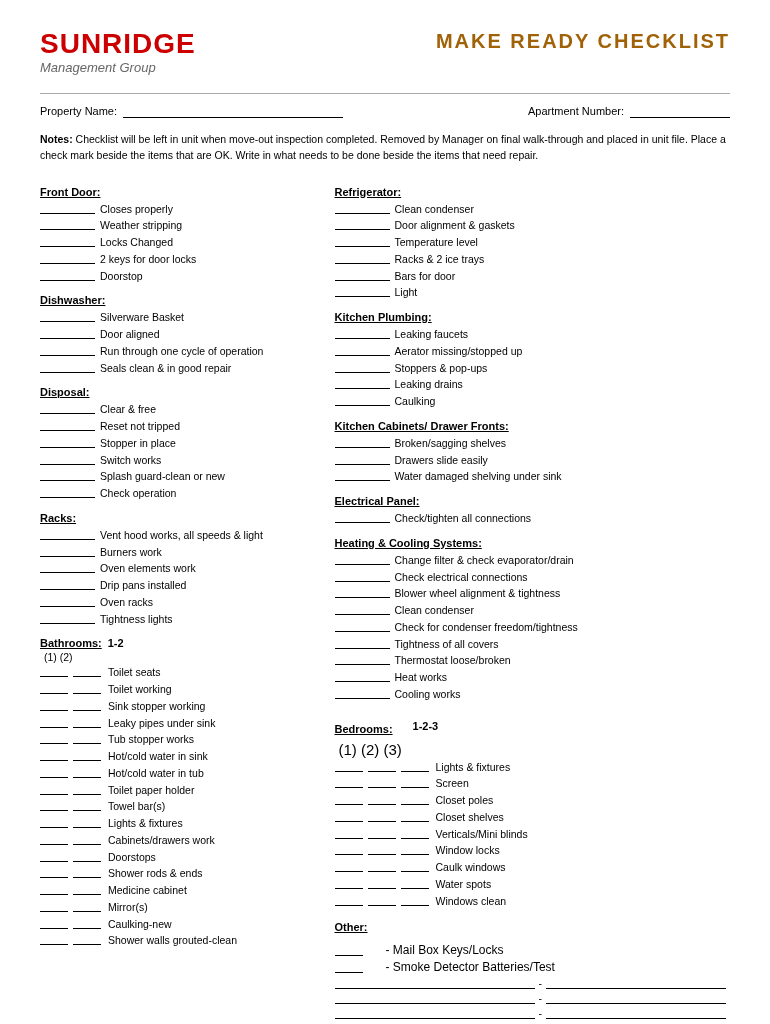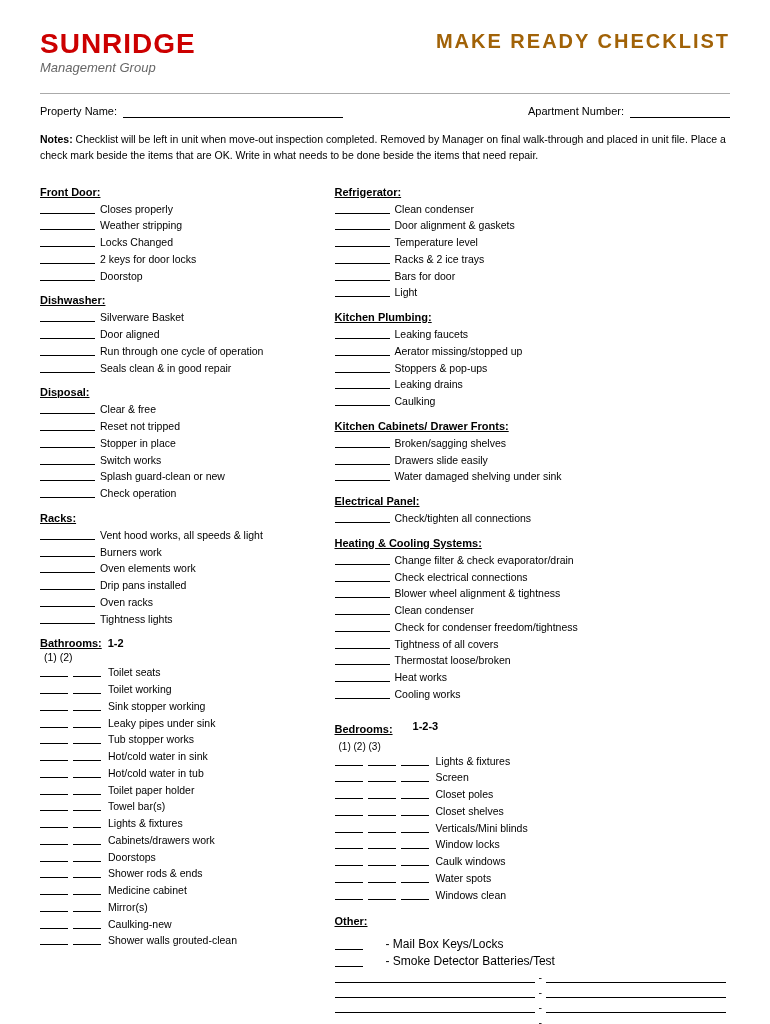--- a/index.html
+++ b/index.html
@@ -135,21 +135,21 @@
       margin-bottom: 2px;
     }
     .bedrooms-header {
       display: flex;
       align-items: center;
       gap: 20px;
       margin-top: 10px;
       margin-bottom: 2px;
     }
     .bed-sub {
-      font-size: 10px;
+      font-size: 15px;
       margin-left: 4px;
       margin-bottom: 2px;
     }
     .check-item-triple {
       display: flex;
       align-items: flex-start;
       margin-bottom: 1px;
       font-size: 10.5px;
       line-height: 1.5;
     }

